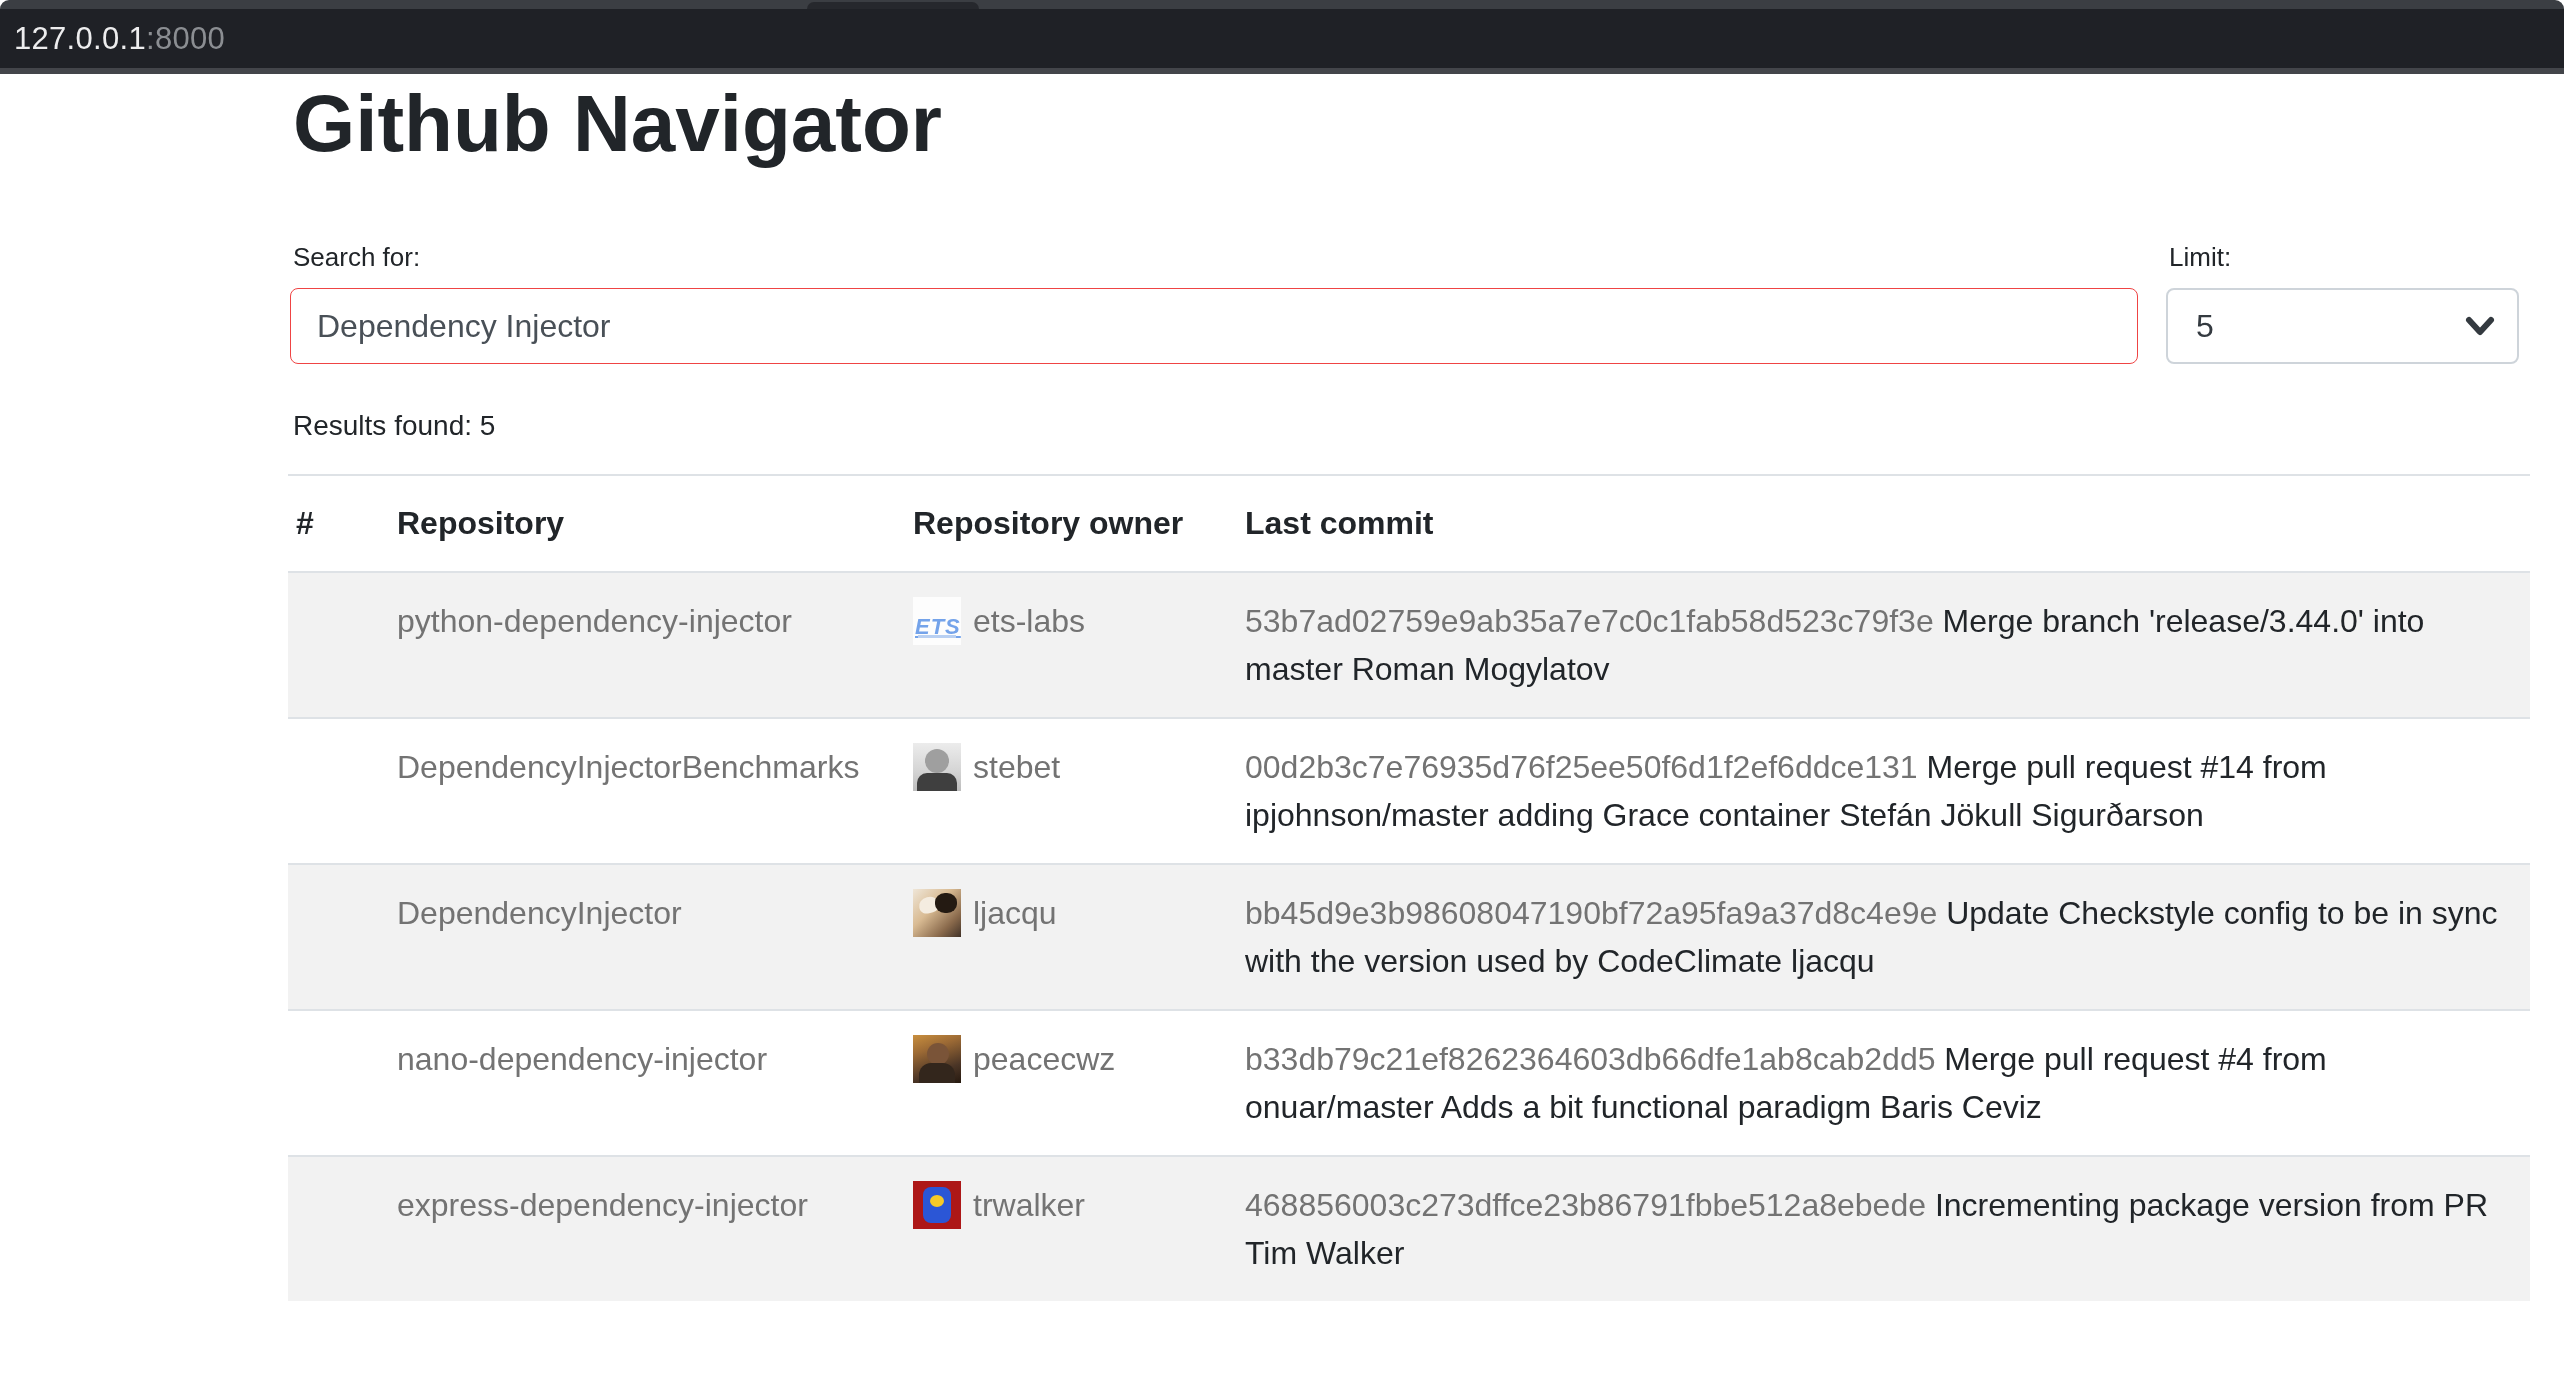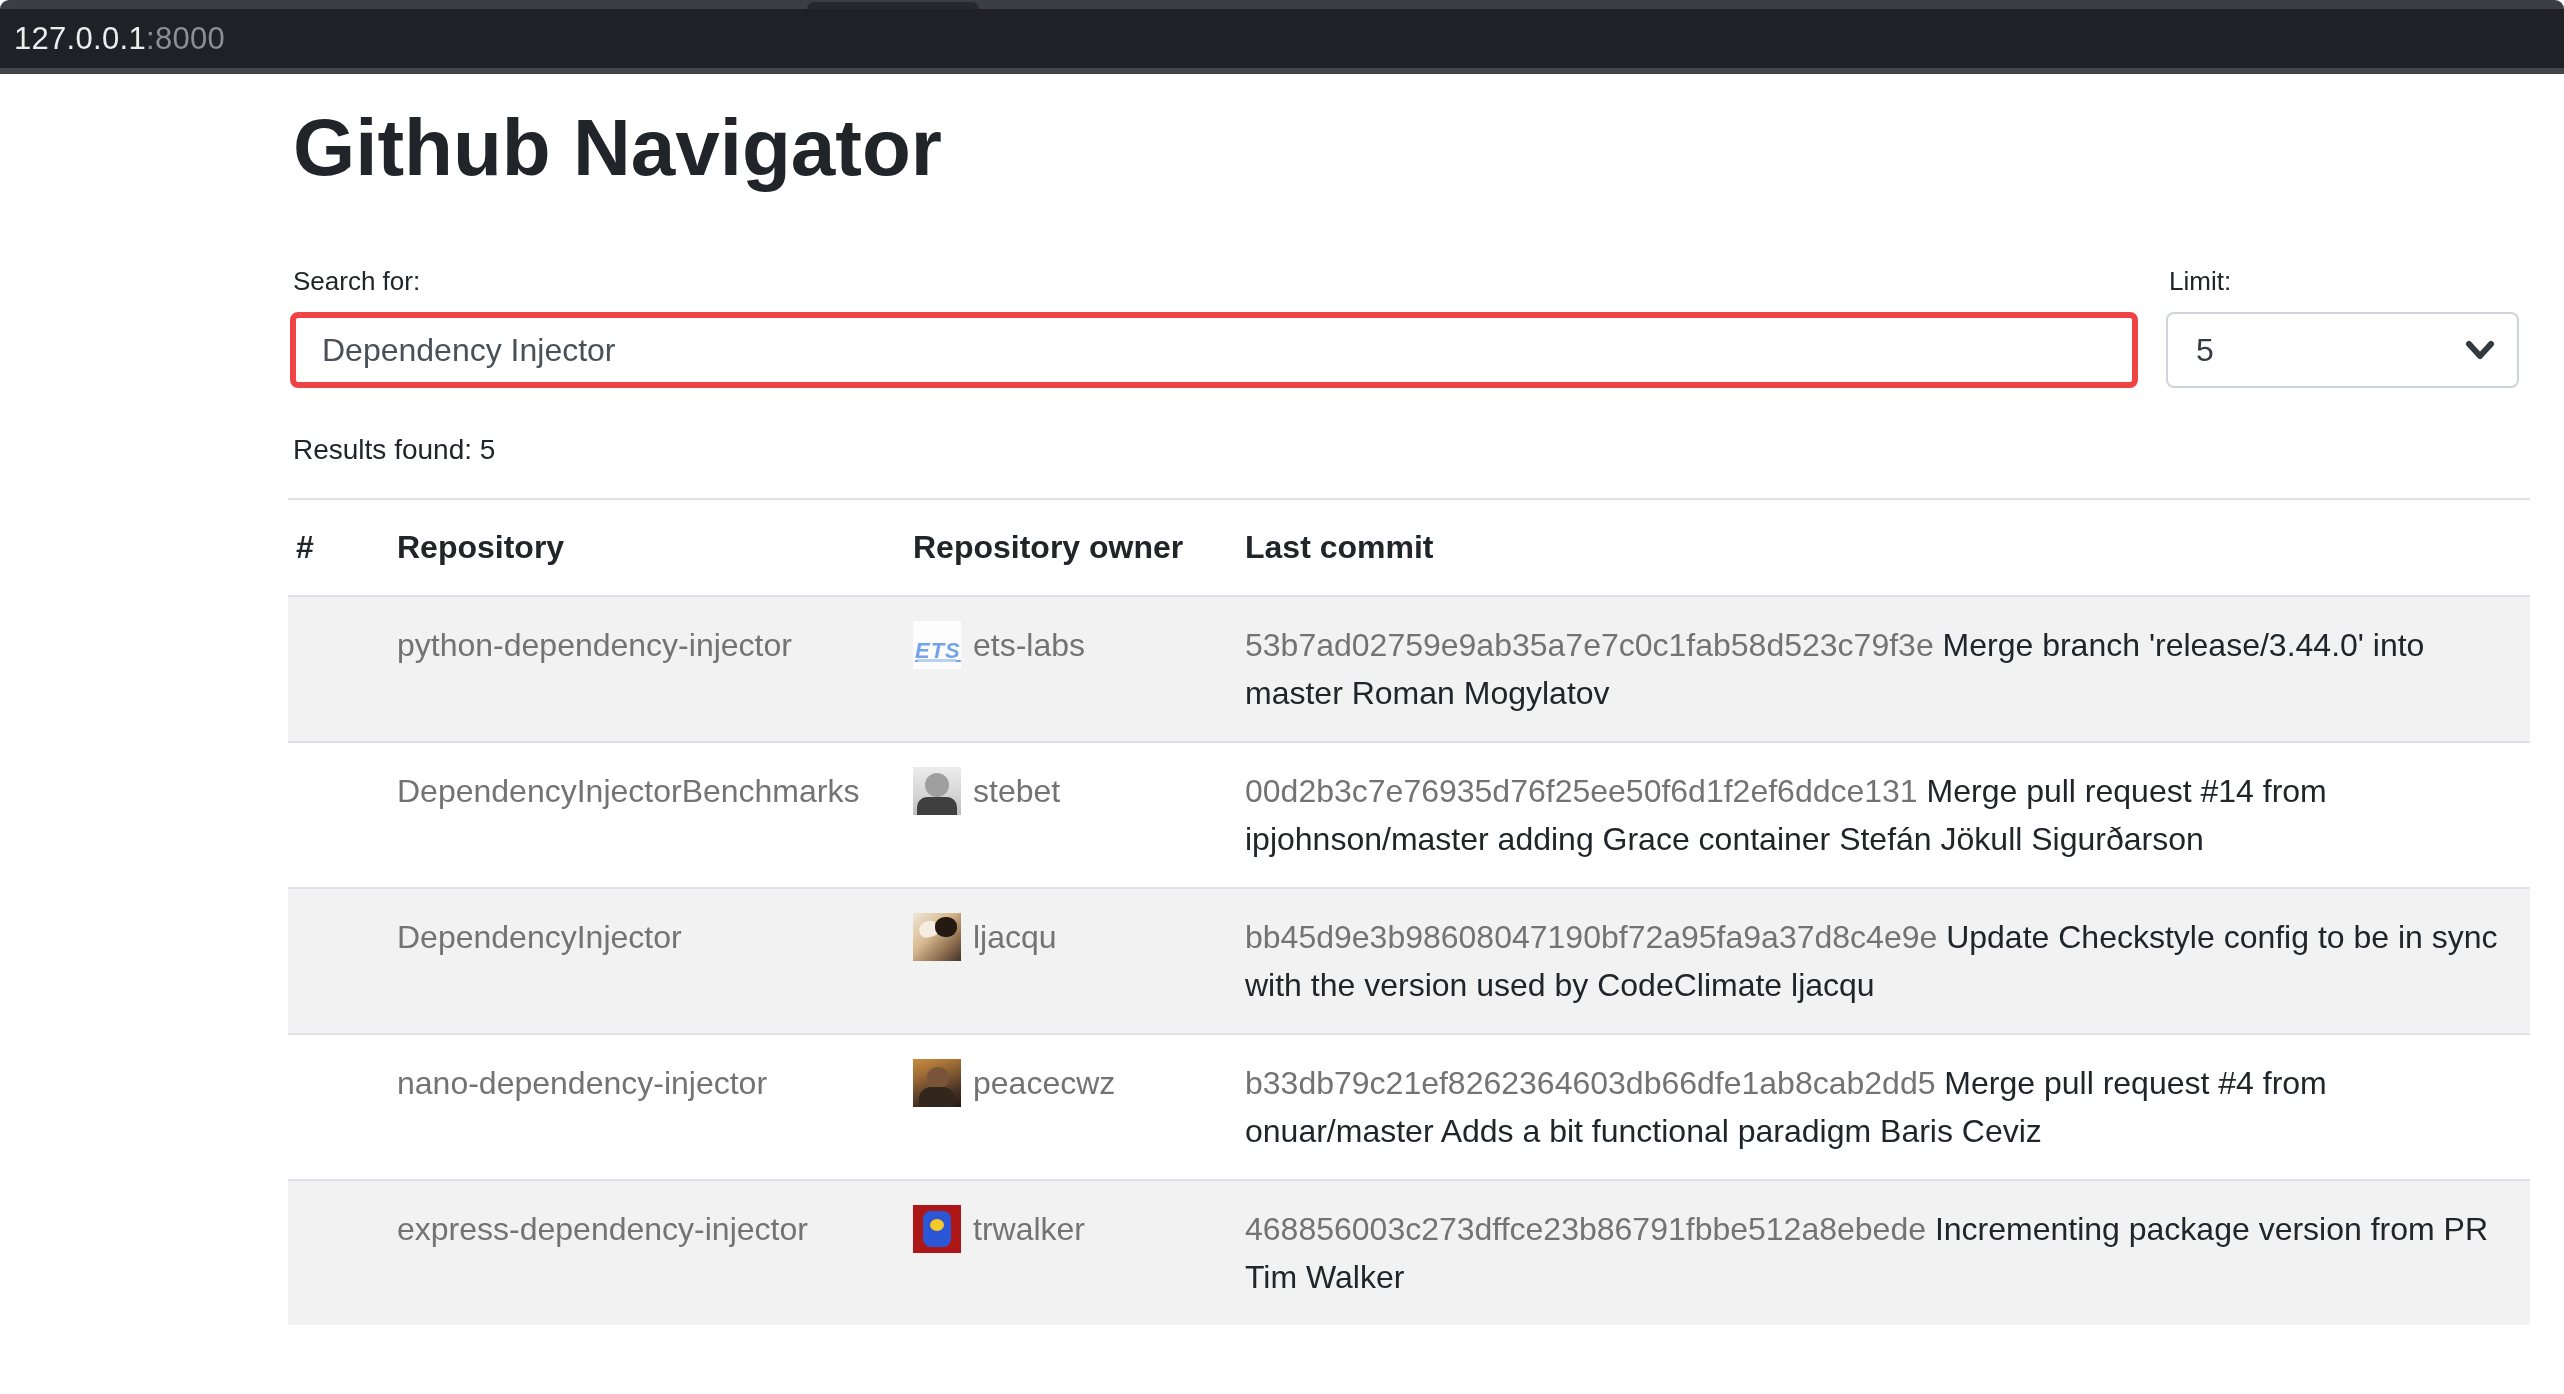--- a/index.html
+++ b/index.html
@@ -9,28 +9,28 @@
   }
   
   .chrome{position:absolute;top:0;left:0;width:100%;height:74px;}
   .chrome-top{position:relative;height:9px;background:#3b3e43;}
   .chrome-tab{position:absolute;left:807px;top:2px;width:172px;height:7px;background:#26282d;border-radius:8px 8px 0 0;}
   .chrome-url{height:59px;background:#1f2126;display:flex;align-items:center;padding-left:14px;font-size:31px;letter-spacing:.3px;}
   .chrome-url .host{color:#ededee;}
   .chrome-url .port{color:#8b8e92;}
   .chrome-bottom{height:6px;background:#43454a;}
   
-  .page{position:absolute;top:86px;left:0;width:100%;padding:0 34px 0 290px;box-sizing:border-box;}
+  .page{position:absolute;top:62px;left:0;width:100%;padding:0 34px 0 290px;box-sizing:border-box;}
   h1.title{margin:14px 0 0 3px;font-size:80px;line-height:96px;font-weight:600;color:#212529;}
   .controls{display:flex;margin-top:63px;}
   .field-label{display:block;font-size:26px;line-height:44px;color:#212529;margin:0 0 9px 3px;}
   .search-col{width:1851px;}
   .limit-col{margin-left:25px;width:353px;}
   .text-input{
-    width:1848px;height:76px;box-sizing:border-box;border:6px solid #ef4444;border-radius:8px;
+    width:1848px;height:76px;box-sizing:border-box;border:1px solid #ef4444;border-radius:8px;
     padding:0 26px;font-size:32px;color:#495057;font-family:"Liberation Sans",sans-serif;background:#fff;outline:none;
   }
   .select{
     position:relative;width:353px;height:76px;box-sizing:border-box;border:2px solid #ced4da;border-radius:8px;
     display:flex;align-items:center;padding:0 28px;font-size:32px;color:#343a40;background:#fff;cursor:default;
   }
   .select .chev{position:absolute;right:22px;top:26px;}
   .results{margin:42px 0 0 3px;font-size:28px;line-height:40px;color:#212529;}
   
   table.results-table{

